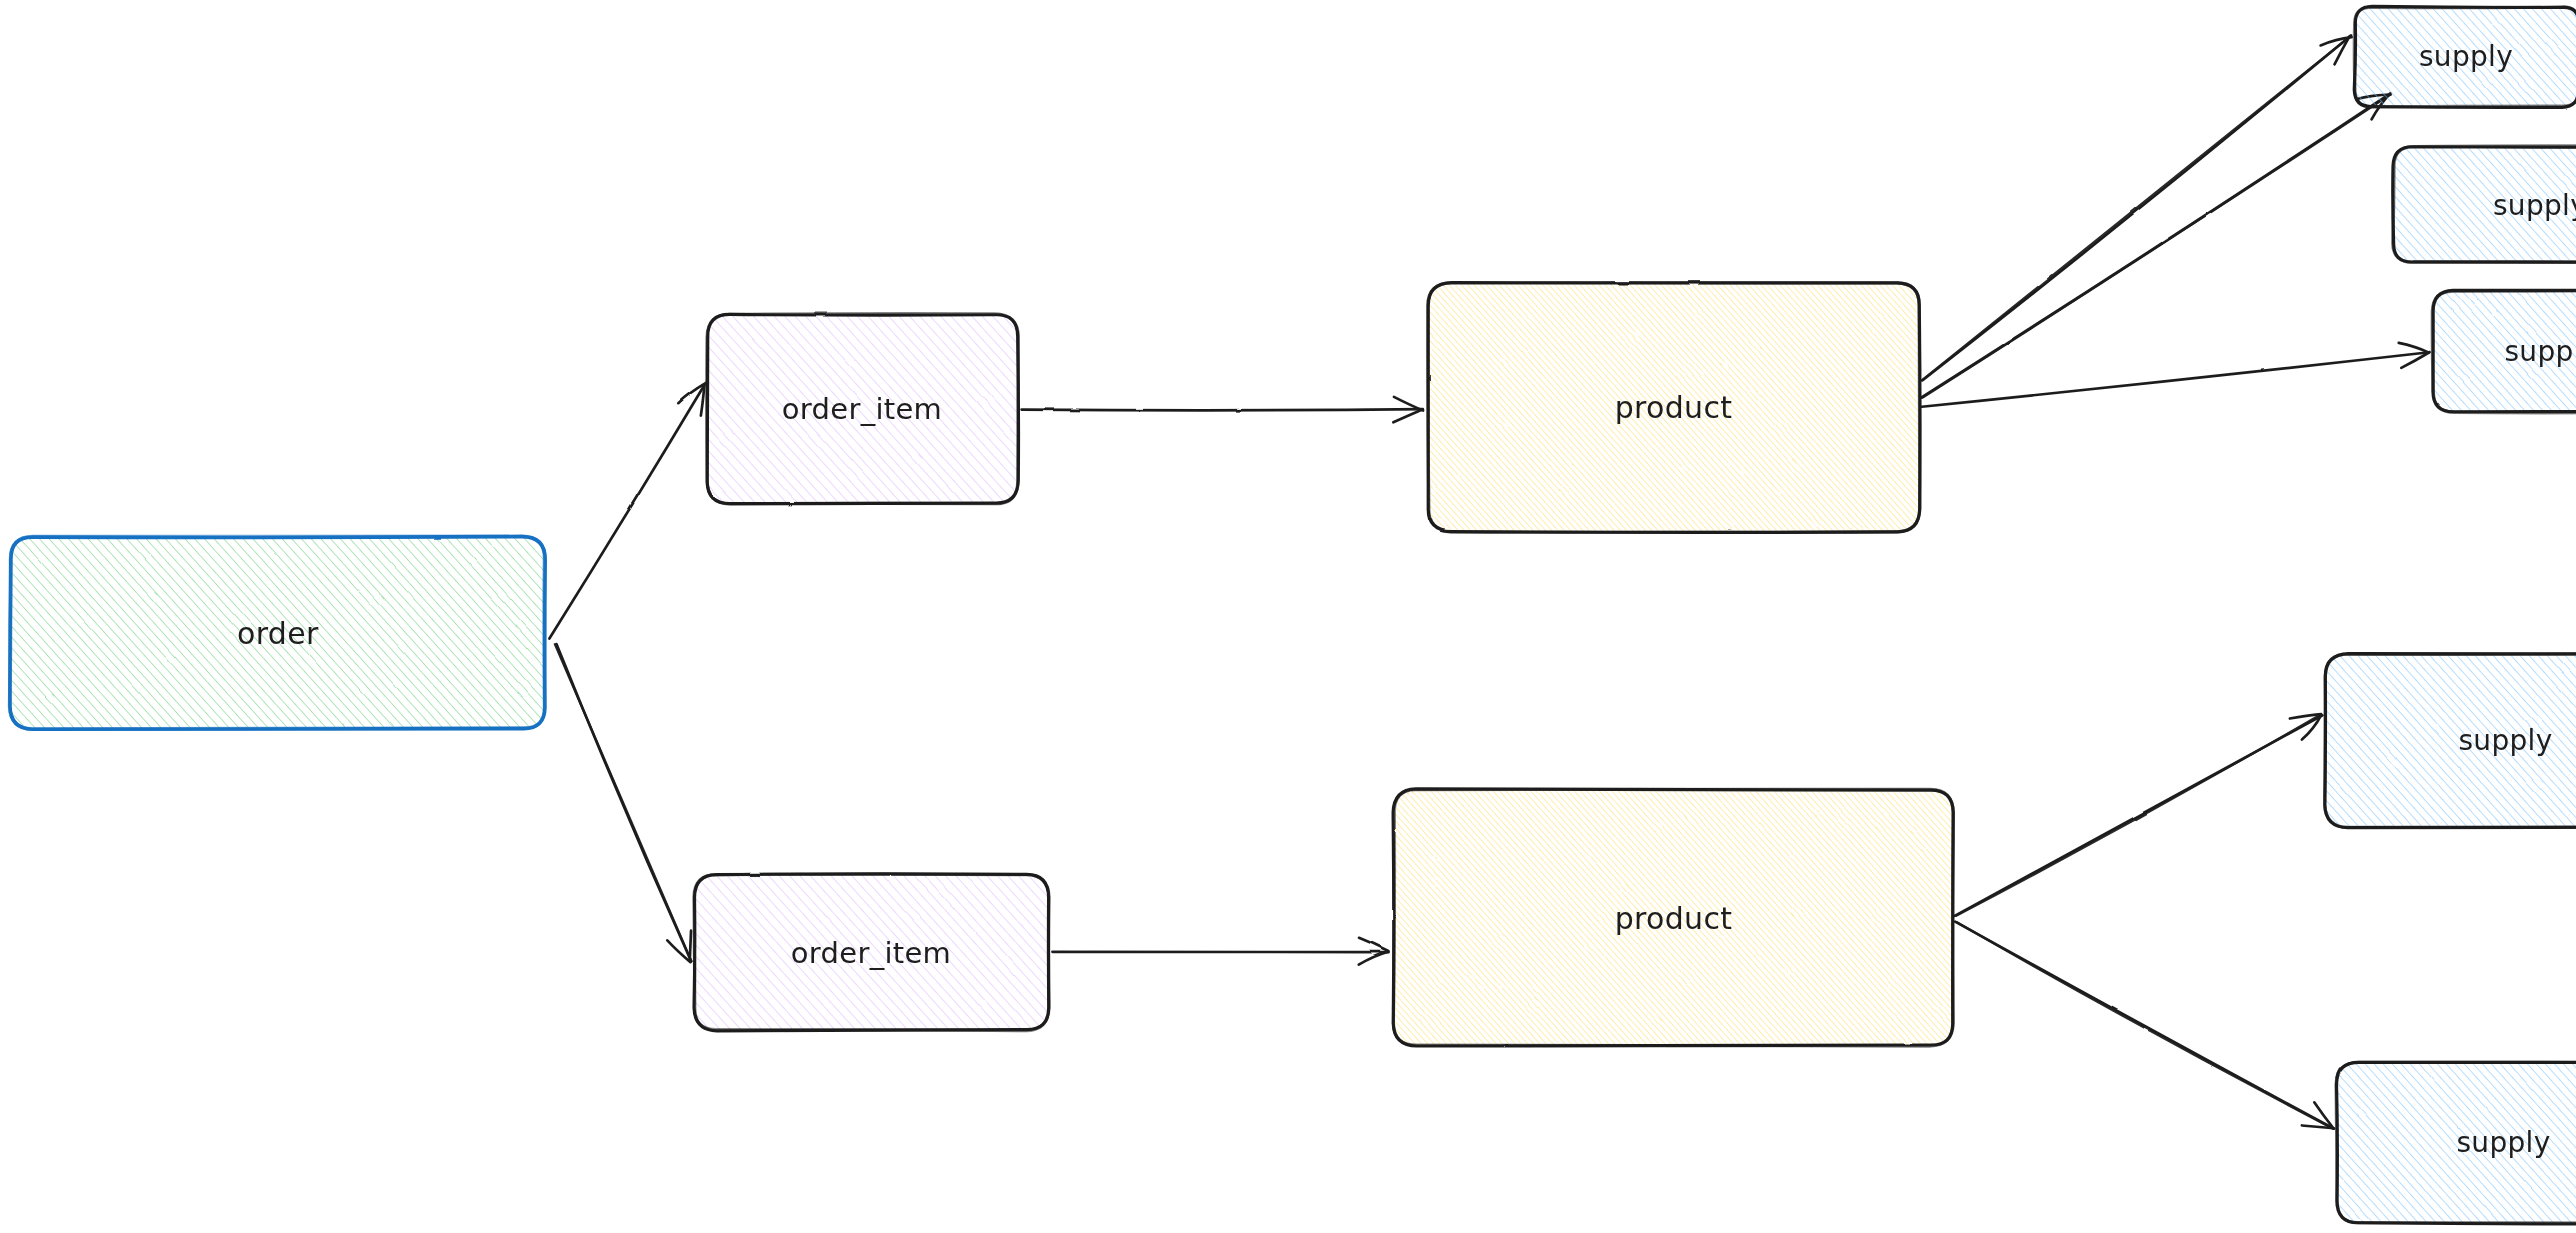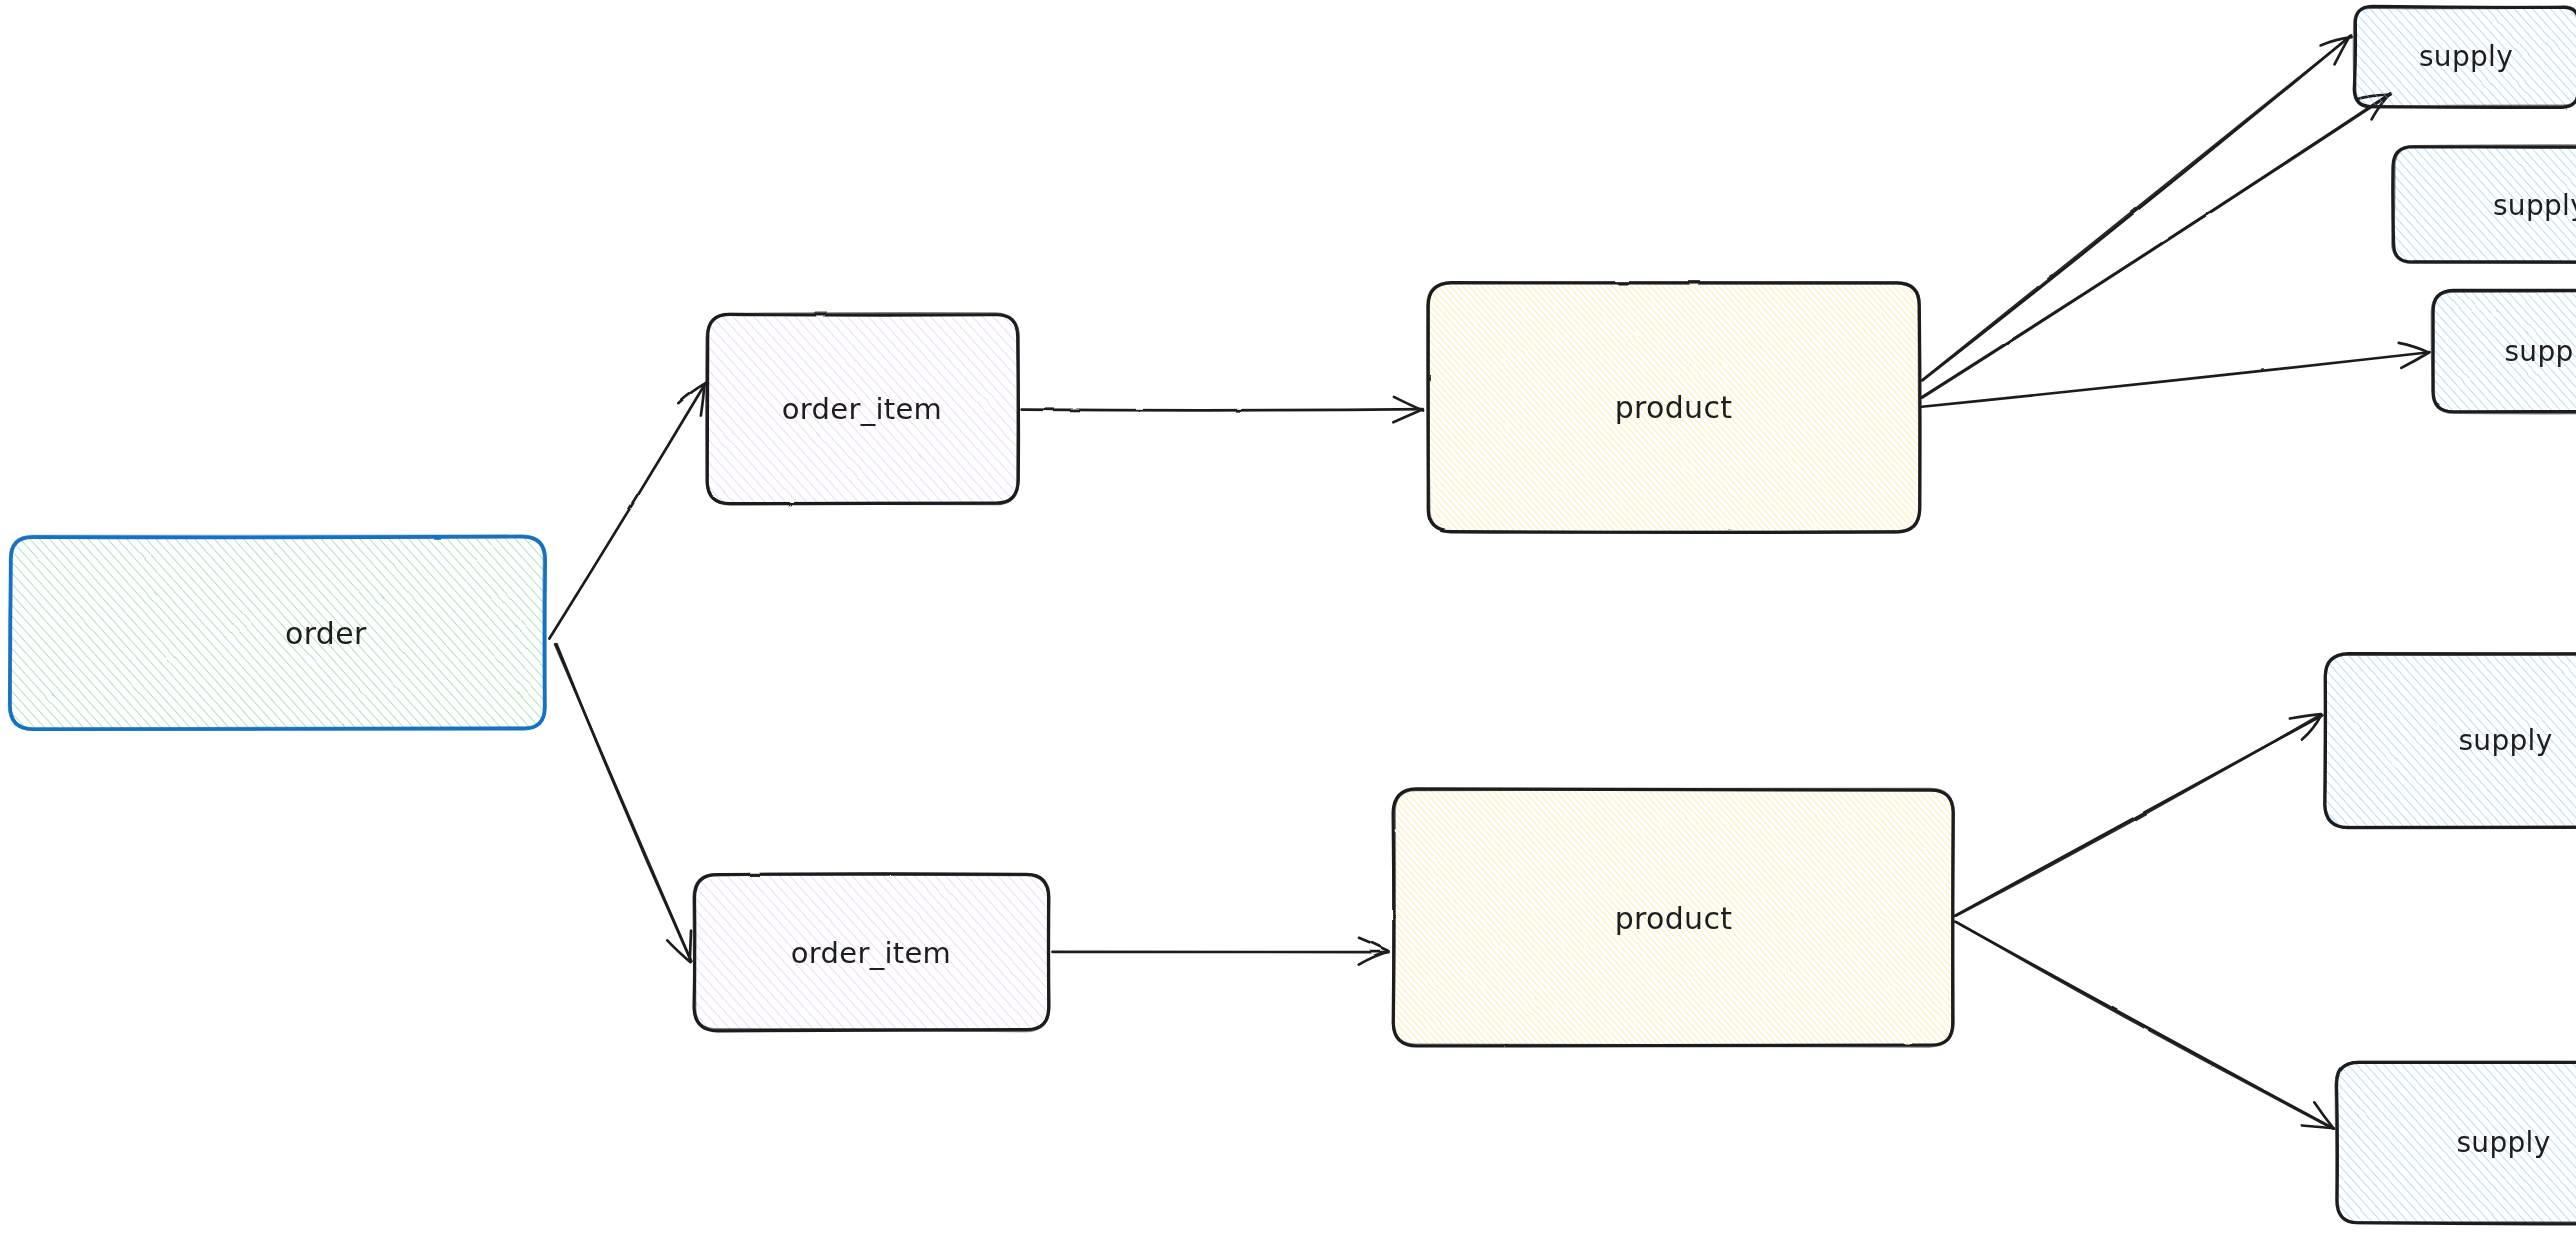--- a/index.html
+++ b/index.html
@@ -140,21 +140,21 @@
           <path d="M 4558.329649062282 1270.274370313517 Q 4861.660961018205 1271.1241489195377 5168.829660058641 1269.1943770650282 Q 5213 1270 5214.18022033697 1312.9282286169139 Q 5215.158502611359 1437.993634905244 5213.389705032991 1562.98685300466 Q 5213 1606 5167.938393473829 1605.953912229023 Q 4864.091139259278 1606.0669690478442 4557.3716068276535 1606.500278473832 Q 4513 1606 4511.590917587323 1561.1024170706992 Q 4512.992256643201 1437.5241338183284 4512.555176735415 1314.6583242426432 Q 4513 1270 4558.329649062282 1270.274370313517 Z" fill="none" stroke="#1e1e1e" stroke-width="6.2" stroke-linecap="round" stroke-opacity="0.55"></path>
         </g>
         <g filter="url(#rough)">
           <path d="M 4577.9953356028045 2061.537284273206 Q 4858.885949056961 2062.2932956632753 5141.85401597114 2061.622396898606 Q 5185 2062 5185.68128914916 2106.6359936245417 Q 5184.065852976742 2217.433978882671 5185.112746286957 2330.0509544850097 Q 5185 2375 5140.731956786305 2375.34093463488 Q 4859.516564643894 2375.0034438808184 4578.1977885962915 2374.3422826232586 Q 4535 2375 4535.637141931866 2329.9501247883077 Q 4533.616991028355 2219.520018318314 4534.924137030273 2106.2498434549893 Q 4535 2062 4577.9953356028045 2061.537284273206 Z" fill="url(#hatch-supply)" stroke="none"></path>
           <path d="M 4578.801975012432 2062.6585795889414 Q 4859.01581969397 2063.968263199678 5140.333654165656 2062.930943251788 Q 5185 2062 5184.328910589604 2105.444166899167 Q 5185.5697190782375 2216.6061866292757 5185.07009291722 2331.911751509836 Q 5185 2375 5140.516307592865 2376.313799620985 Q 4860.648301222058 2376.7561372753494 4578.18623137506 2374.123577922873 Q 4535 2375 4535.515375197872 2329.711283683875 Q 4537.345049649405 2215.9910942680162 4534.567536443969 2105.464348912688 Q 4535 2062 4578.801975012432 2062.6585795889414 Z" fill="none" stroke="#1e1e1e" stroke-width="6.2" stroke-linecap="round" stroke-opacity="1"></path>
           <path d="M 4578.726136535977 2062.772144676313 Q 4859.679056464313 2061.445160569318 5142.489287258587 2062.498404503799 Q 5185 2062 5186.092221261278 2106.4012556084904 Q 5187.318857958829 2216.761225936823 5184.133851051626 2329.7025748194205 Q 5185 2375 5140.879821122335 2374.6608648901624 Q 4857.587732613779 2374.2249052572647 4577.582843601742 2373.930696148626 Q 4535 2375 4535.250163377146 2330.522311449527 Q 4535.40781448684 2218.2469252573546 4533.665729761201 2106.450181336119 Q 4535 2062 4578.726136535977 2062.772144676313 Z" fill="none" stroke="#1e1e1e" stroke-width="6.2" stroke-linecap="round" stroke-opacity="0.55"></path>
         </g>
       </g>
   </svg>
   <div id="labels">
-      <div class="node-label" style="left: 10.3px; top: 537px; width: 535px; height: 192px; font-size: 30px; color: rgb(30, 30, 30); padding-left: 48px;">order</div>
+      <div class="node-label" style="left: 10.3px; top: 537px; width: 535px; height: 192px; font-size: 30px; color: rgb(30, 30, 30);">order</div>
       <div class="node-label" style="left: 707px; top: 314px; width: 310px; height: 190px; font-size: 29px; color: rgb(30, 30, 30);">order_item</div>
       <div class="node-label" style="left: 694px; top: 875px; width: 354px; height: 156px; font-size: 29px; color: rgb(30, 30, 30);">order_item</div>
       <div class="node-label" style="left: 1428px; top: 283px; width: 491px; height: 248px; font-size: 30px; color: rgb(30, 30, 30);">product</div>
       <div class="node-label" style="left: 1394px; top: 790px; width: 559px; height: 256px; font-size: 30px; color: rgb(30, 30, 30);">product</div>
       <div class="node-label" style="left: 2354px; top: 6.7px; width: 224px; height: 100px; font-size: 28px; color: rgb(30, 30, 30);">supply</div>
       <div class="node-label" style="left: 2393px; top: 147px; width: 294px; height: 116px; font-size: 28px; color: rgb(30, 30, 30);">supply</div>
       <div class="node-label" style="left: 2433px; top: 291px; width: 237px; height: 121px; font-size: 28px; color: rgb(30, 30, 30);">supply</div>
       <div class="node-label" style="left: 2325px; top: 654px; width: 361px; height: 173px; font-size: 28px; color: rgb(30, 30, 30);">supply</div>
       <div class="node-label" style="left: 2336px; top: 1062px; width: 335px; height: 161px; font-size: 28px; color: rgb(30, 30, 30);">supply</div>
     </div>

